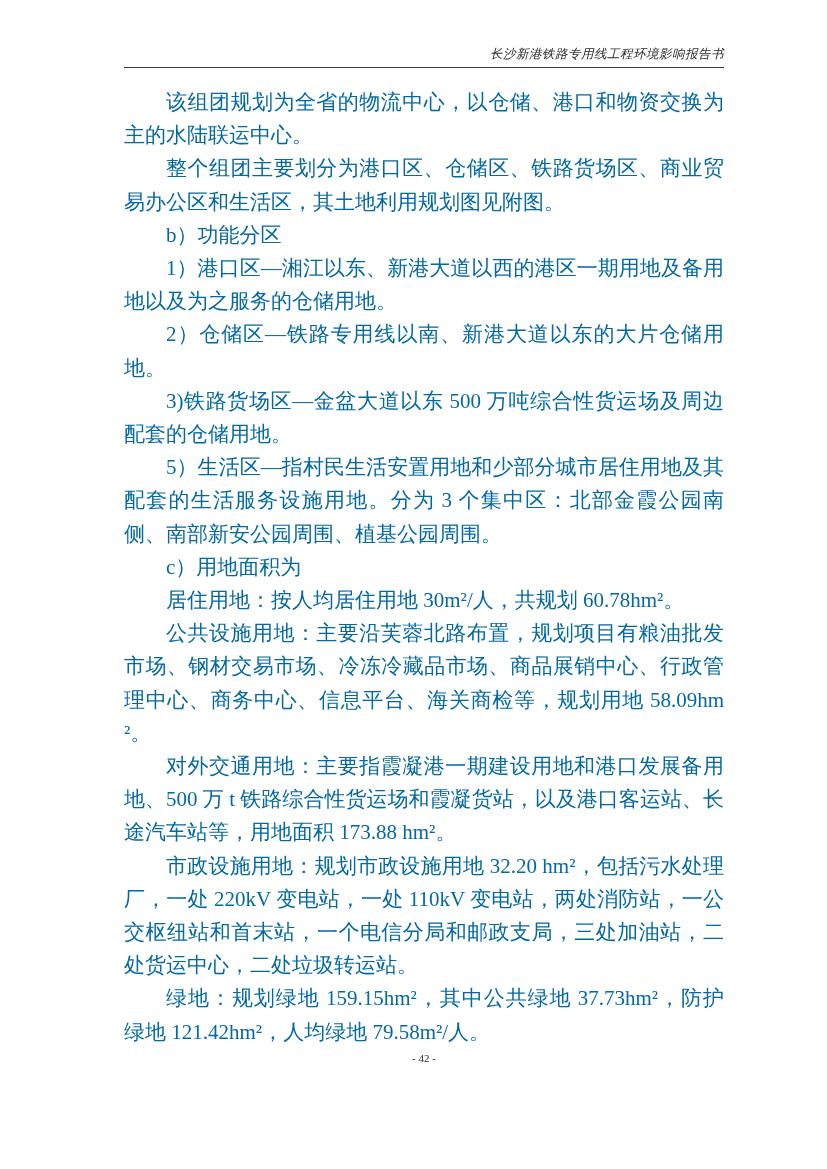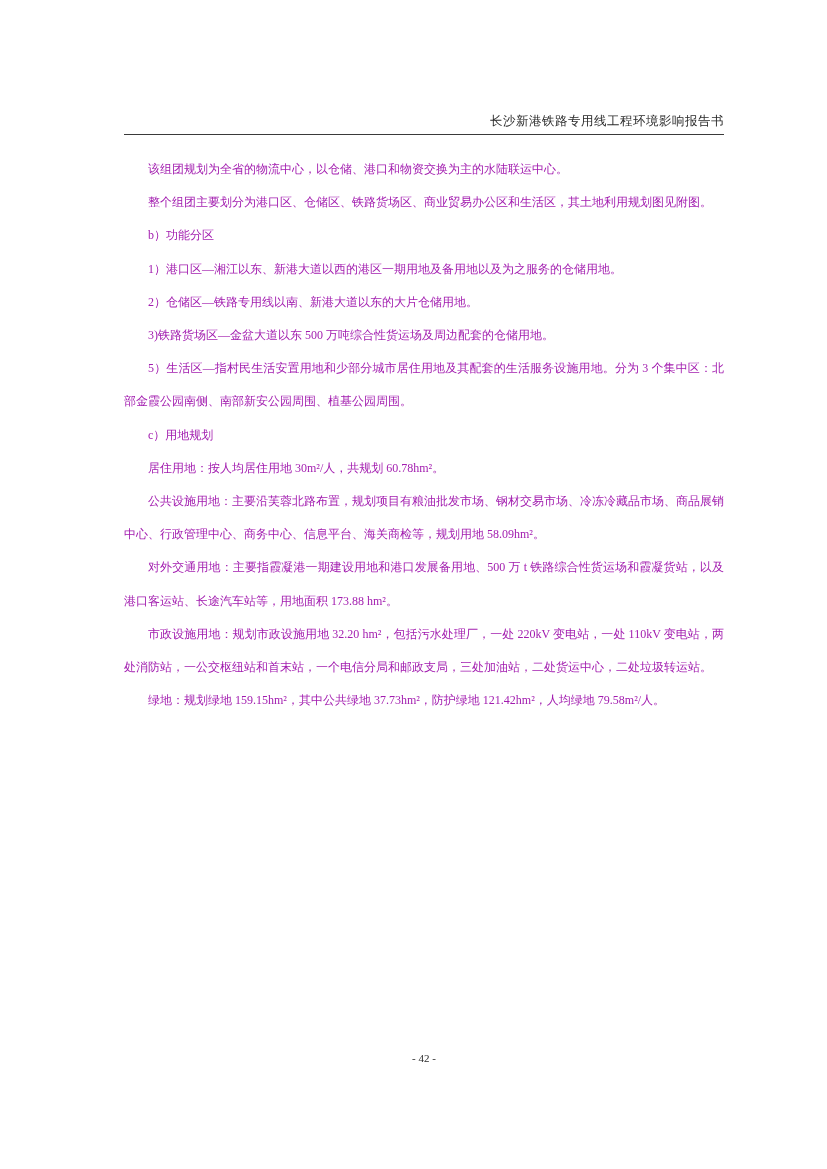--- a/index.html
+++ b/index.html
@@ -16,43 +16,44 @@
     font-family: "Liberation Serif", "DejaVu Serif", serif;
     color: #1f1f1f;
   }
   .sheet {
     position: absolute;
     left: 124px;
     top: 0;
     width: 600px;
   }
   .header {
-    padding-top: 111px;
+    padding-top: 44px;
+    font-style: italic;
   }
   .header-title {
     text-align: right;
     font-size: 12.5px;
     letter-spacing: 0.5px;
     color: #2a2a2a;
     line-height: 20px;
   }
   .header-rule {
     margin-top: 3px;
     border: none;
     border-top: 1.6px solid #3a3a3a;
     width: 100%;
     height: 0;
   }
   .content {
     margin-top: 18px;
-    font-size: 12px;
+    font-size: 21px;
     line-height: 33.2px;
     text-align: justify;
     text-justify: inter-ideograph;
-    color: #a21caf;
+    color: #0369a1;
   }
   .content p {
     margin: 0;
     text-indent: 2em;
     word-break: break-all;
   }
   .footer {
     position: absolute;
     left: 124px;
     top: 1052px;
@@ -72,21 +73,21 @@
       <hr class="header-rule">
     </div>
     <div class="content">
       <p>该组团规划为全省的物流中心，以仓储、港口和物资交换为主的水陆联运中心。</p>
       <p>整个组团主要划分为港口区、仓储区、铁路货场区、商业贸易办公区和生活区，其土地利用规划图见附图。</p>
       <p>b）功能分区</p>
       <p>1）港口区—湘江以东、新港大道以西的港区一期用地及备用地以及为之服务的仓储用地。</p>
       <p>2）仓储区—铁路专用线以南、新港大道以东的大片仓储用地。</p>
       <p>3)铁路货场区—金盆大道以东 500 万吨综合性货运场及周边配套的仓储用地。</p>
       <p>5）生活区—指村民生活安置用地和少部分城市居住用地及其配套的生活服务设施用地。分为 3 个集中区：北部金霞公园南侧、南部新安公园周围、植基公园周围。</p>
-      <p>c）用地规划</p>
+      <p>c）用地面积为</p>
       <p>居住用地：按人均居住用地 30m²/人，共规划 60.78hm²。</p>
       <p>公共设施用地：主要沿芙蓉北路布置，规划项目有粮油批发市场、钢材交易市场、冷冻冷藏品市场、商品展销中心、行政管理中心、商务中心、信息平台、海关商检等，规划用地 58.09hm²。</p>
       <p>对外交通用地：主要指霞凝港一期建设用地和港口发展备用地、500 万 t 铁路综合性货运场和霞凝货站，以及港口客运站、长途汽车站等，用地面积 173.88 hm²。</p>
       <p>市政设施用地：规划市政设施用地 32.20 hm²，包括污水处理厂，一处 220kV 变电站，一处 110kV 变电站，两处消防站，一公交枢纽站和首末站，一个电信分局和邮政支局，三处加油站，二处货运中心，二处垃圾转运站。</p>
       <p>绿地：规划绿地 159.15hm²，其中公共绿地 37.73hm²，防护绿地 121.42hm²，人均绿地 79.58m²/人。</p>
     </div>
   </div>
   <div class="footer">- 42 -</div>
 </div>
 

